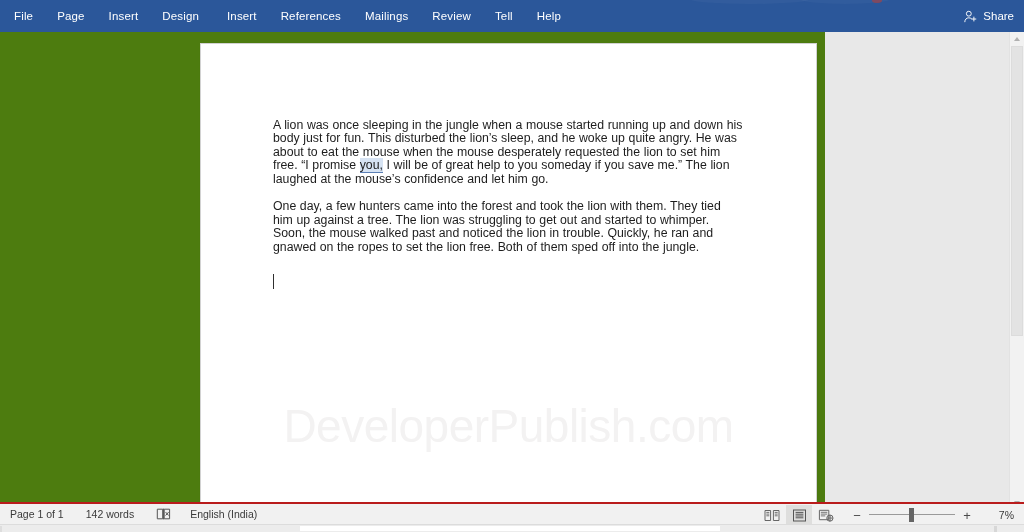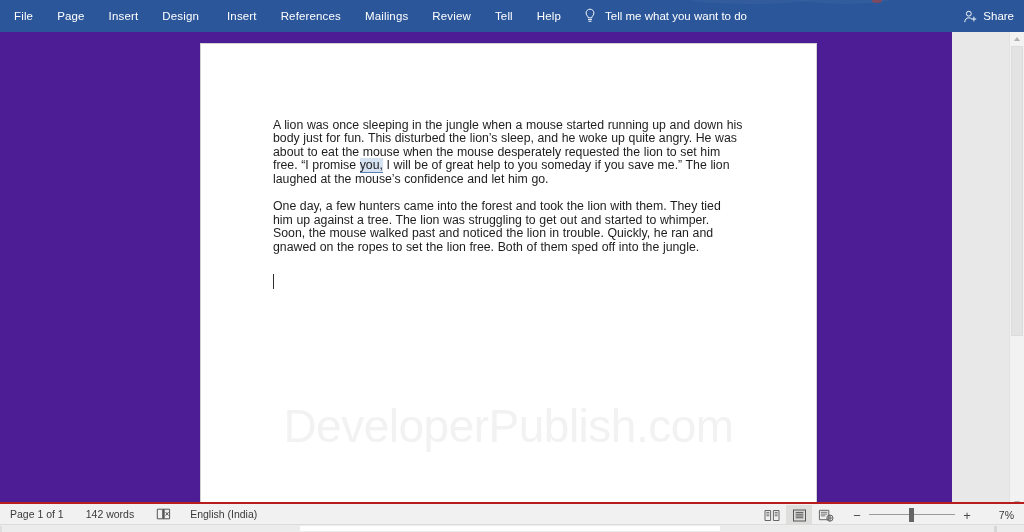--- a/index.html
+++ b/index.html
@@ -90,23 +90,23 @@
   .share .person {
     width: 15px; height: 15px;
     margin-right: 5px;
     display: block;
   }
 
   
   .canvas {
     position: absolute;
     left: 0; top: 32px;
-    width: 952px;
+    width: 825px;
     height: 478px;
-    background: #4c1d95;
+    background: #4d7c0f;
     overflow: hidden;
   }
 
   .page {
     position: absolute;
     left: 201px;
     top: 12px;
     width: 615px;
     height: 478px;
     background: #ffffff;
@@ -327,27 +327,20 @@
     <div class="tab" style="margin-right:24px">Page</div>
     <div class="tab" style="margin-right:24px">Insert</div>
     <div class="tab" style="margin-right:28px">Design</div>
     <div class="tab" style="margin-right:24px">Insert</div>
     <div class="tab" style="margin-right:24px">References</div>
     <div class="tab" style="margin-right:24px">Mailings</div>
     <div class="tab" style="margin-right:24px">Review</div>
     <div class="tab" style="margin-right:24px">Tell</div>
     <div class="tab">Help</div>
 
-    <div class="tellme">
-      <svg class="bulb" viewBox="0 0 14 16">
-        <path d="M7 1.2c-2.2 0-3.9 1.7-3.9 3.8 0 1.4.7 2.4 1.4 3.2.4.5.6.8.6 1.2v.4h3.8v-.4c0-.4.2-.7.6-1.2.7-.8 1.4-1.8 1.4-3.2C10.9 2.9 9.2 1.2 7 1.2z" fill="none" stroke="#ffffff" stroke-width="0.95"></path>
-        <path d="M5.4 11.6h3.2M5.9 13.3h2.2" fill="none" stroke="#ffffff" stroke-width="0.95" stroke-linecap="round"></path>
-      </svg>
-      <span class="tellme-text">Tell me what you want to do</span>
-    </div>
 
     <div class="share">
       <svg class="person" viewBox="0 0 16 16">
         <circle cx="6.2" cy="5" r="2.6" fill="none" stroke="#ffffff" stroke-width="1"></circle>
         <path d="M1.9 13.6c0-2.5 1.9-4.2 4.3-4.2 1.1 0 2 .3 2.8.9" fill="none" stroke="#ffffff" stroke-width="1" stroke-linecap="round"></path>
         <path d="M11.6 8.6v4.2M9.5 10.7h4.2" stroke="#ffffff" stroke-width="1" stroke-linecap="round"></path>
       </svg>
       <span>Share</span>
     </div>
   </div>

